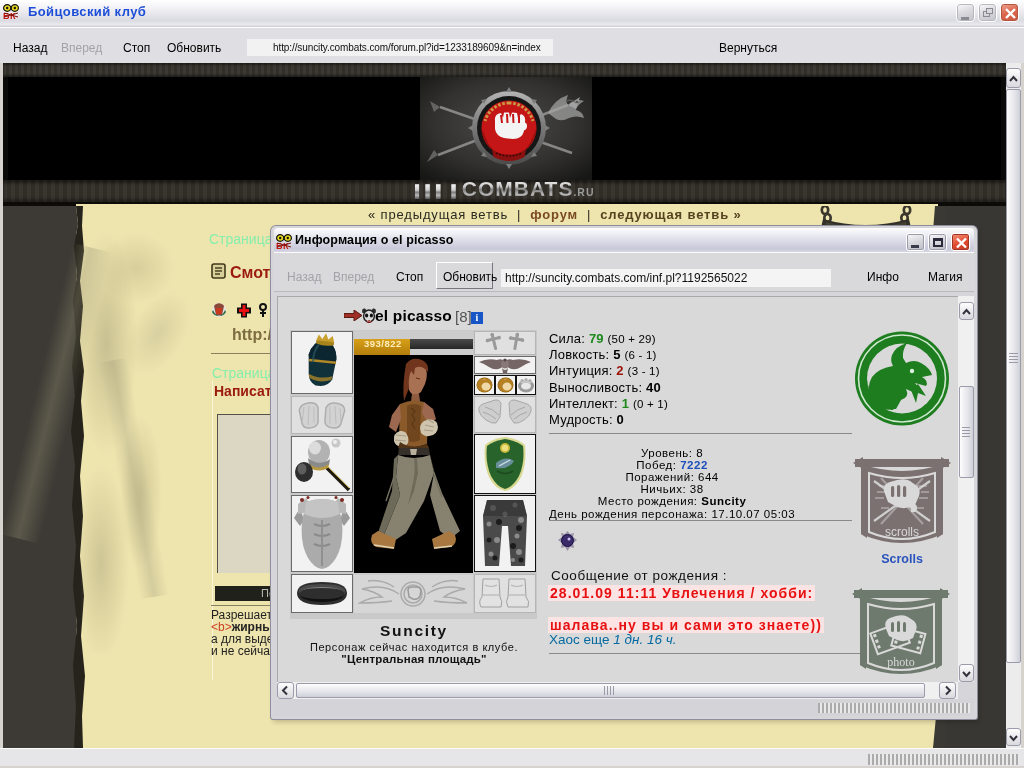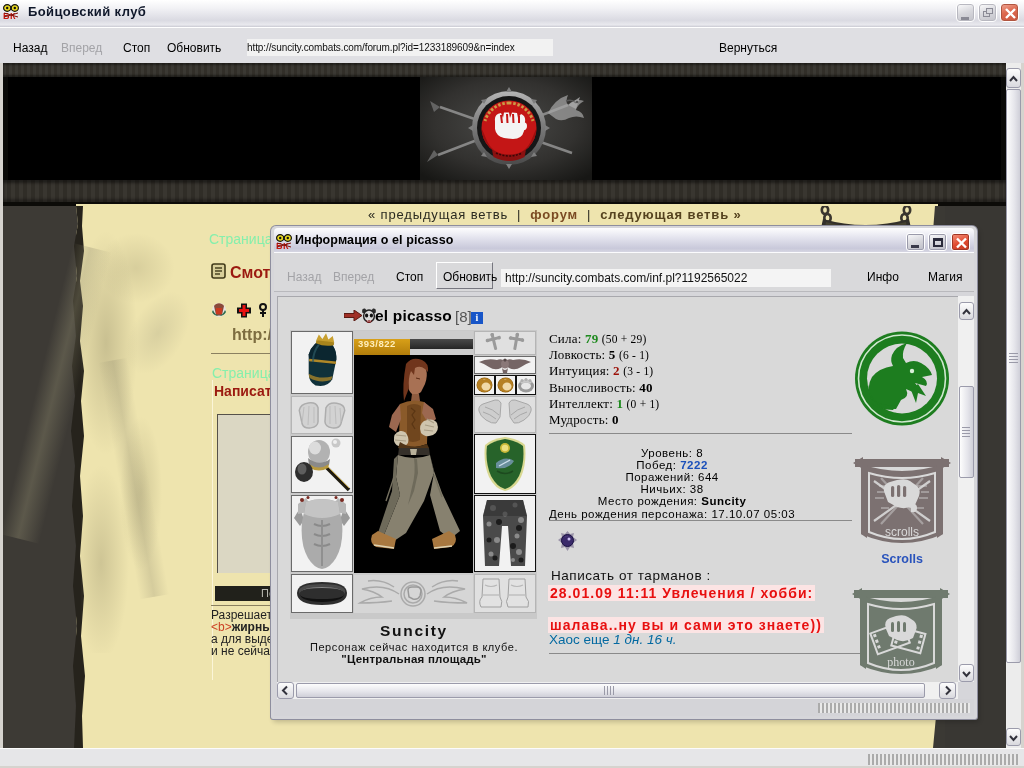--- a/index.html
+++ b/index.html
@@ -2,30 +2,30 @@
 <html><head><meta charset="utf-8">
 <style>
 * { margin:0; padding:0; box-sizing:border-box; }
 html,body { width:1024px; height:768px; overflow:hidden; }
 body { font-family:"Liberation Sans", sans-serif; position:relative; background:#d6d3ce; }
 .abs { position:absolute; }
 
 
 #titlebar { left:0; top:0; width:1024px; height:27px;
   background:linear-gradient(180deg,#ffffff 0%,#f2f2f5 30%,#dadae2 75%,#e9e9ee 92%,#c9c9d2 100%); }
-#titletext { left:28px; top:4px; font-size:13px; font-weight:bold; color:#0f172a; letter-spacing:0.4px; }
+#titletext { left:28px; top:4px; font-size:13px; font-weight:bold; color:#1d4ed8; letter-spacing:0.4px; }
 .winbtn { top:3px; width:19px; height:19px; border-radius:4px; border:1px solid #fff;
   background:linear-gradient(160deg,#fdfdfd 0%,#d8d8dd 50%,#c2c2c9 100%);
   box-shadow:inset 0 0 0 1px #b8b8c0; }
 .winbtn.red { background:linear-gradient(160deg,#f0a896 0%,#dd6a50 45%,#c9553e 100%); box-shadow:inset 0 0 0 1px #b05540; }
 #toolbar1 { left:0; top:27px; width:1024px; height:36px; background:#dfdfe3; border-top:1px solid #fff; }
 .tlabel { top:13px; font-size:12px; color:#000; }
 .tlabel.dis { color:#a3a3a7; }
 #ptoolbar .tlabel { top:16.5px; }
-#urlbox1 { left:247px; top:11px; width:306px; height:17px; background:#f2f2f2; font-size:10px; color:#111; line-height:17px; padding-left:0; white-space:nowrap; overflow:hidden; letter-spacing:-0.1px;}
+#urlbox1 { left:247px; top:11px; width:306px; height:17px; background:#f2f2f2; font-size:10px; color:#111; line-height:17px; padding-left:26px; white-space:nowrap; overflow:hidden; letter-spacing:-0.1px;}
 
 
 #page { left:3px; top:63px; width:1003px; height:685px; background:#3d3a35; overflow:hidden; }
 #bannerframe { left:0; top:0; width:1003px; height:143px; background:#0a0a08; }
 #bannertex { left:0; top:0; width:1003px; height:14px;
   background:repeating-linear-gradient(90deg,#3b3933 0 3px,#322f29 3px 6px); box-shadow:inset 0 2px 2px rgba(0,0,0,0.4), inset 0 -2px 2px rgba(0,0,0,0.4); }
 #bannerblack { left:5px; top:14px; width:993px; height:103px; background:#000; }
 #combar { left:0; top:117px; width:1003px; height:26px;
   background:repeating-linear-gradient(90deg,#393630 0 4px,#302d27 4px 8px); box-shadow:inset 0 3px 3px rgba(0,0,0,0.45), inset 0 -3px 3px rgba(0,0,0,0.35); border-bottom:4px solid #0c0b08;}
 #parch { left:73px; top:143px; width:862px; height:542px; background:#eee4ae; }
@@ -172,20 +172,21 @@
     </g>
     <g stroke="#c41616" stroke-width="2">
       <line x1="81" y1="38" x2="82" y2="46"></line>
         <line x1="87" y1="37" x2="87.5" y2="46"></line>
         <line x1="93" y1="37" x2="93.5" y2="46"></line>
         <line x1="99" y1="39" x2="99" y2="46"></line>
     </g>
     <path d="M72 73 q17 9 34 0 l-1.5 7 q-15 8 -31 0 Z" fill="#8a1010"></path>
     <path d="M76 76 q13 6 26 0" stroke="#3a0606" stroke-width="1.5" stroke-dasharray="2 1.4" fill="none"></path>
   </svg>
+  <div id="comtext" class="abs"><span class="mtl" style="font-size:13px; letter-spacing:1.5px;">▌▌▌▐</span>&nbsp;<span class="mtl">COMBATS</span><span class="ru">.RU</span></div>
 
   <div id="darkleft" class="abs"></div>
   <div id="parchstrip" class="abs"></div>
   <div id="parch" class="abs"></div>
   <div id="darkright" class="abs"></div>
 
   <svg class="abs" style="left:60px; top:143px;" width="24" height="542" viewBox="0 0 24 542">
     <path d="M0 0 L13 0 L15 18 L11 40 L14 70 L10 95 L13 130 L9 160 L12 190 L8 225 L12 260 L9 300 L13 340 L10 380 L14 420 L10 460 L13 500 L11 542 L0 542 Z" fill="#3d3a35"></path>
     <path d="M13 0 L15 18 L11 40 L14 70 L10 95 L13 130 L9 160 L12 190 L8 225 L12 260 L9 300 L13 340 L10 380 L14 420 L10 460 L13 500 L11 542 L20 542 L19 510 L22 470 L18 430 L21 390 L17 350 L20 310 L17 270 L21 230 L18 195 L21 165 L17 135 L20 100 L17 75 L21 45 L19 20 L20 0 Z" fill="#26231c"></path>
   </svg>
@@ -328,21 +329,21 @@
     <div class="abs" style="left:194px; top:16px; width:12px; height:12px; background:#1856c8; color:#fff; font-size:10px; font-weight:bold; text-align:center; line-height:12px; font-family:'Liberation Serif',serif;">i</div>
 
     <div class="abs" style="left:13px; top:34px; width:247px; height:289px; background:#c9c9c9;"></div>
     <div class="cell" style="left:14px; top:35px; width:62px; height:63px;"></div>
     <div class="cellg" style="left:14px; top:100px; width:62px; height:38px;"></div>
     <div class="cell" style="left:14px; top:140px; width:62px; height:57px;"></div>
     <div class="cell" style="left:14px; top:199px; width:62px; height:77px;"></div>
     <div class="cell" style="left:14px; top:278px; width:62px; height:39px;"></div>
 
     <div class="abs" style="left:77px; top:35px; width:119px; height:282px; background:#cccccc;"></div>
-    <div class="abs" style="left:77px; top:43px; width:56px; height:20px; background:linear-gradient(180deg,#d8a018,#a87408); color:#ffeebb; font-size:9.5px; font-weight:bold; line-height:10px; padding-left:4px; letter-spacing:0.5px;">393/822</div>
+    <div class="abs" style="left:77px; top:43px; width:56px; height:20px; background:linear-gradient(180deg,#d8a018,#a87408); color:#ffeebb; font-size:9.5px; font-weight:bold; line-height:10px; padding-left:10px; letter-spacing:0.5px;">393/822</div>
     <div class="abs" style="left:133px; top:43px; width:63px; height:10px; background:linear-gradient(180deg,#4a4a4a,#262626);"></div>
     <div class="abs" style="left:77px; top:59px; width:119px; height:218px; background:#000;"></div>
 
     <div class="cellg" style="left:197px; top:35px; width:62px; height:24px;"></div>
     <div class="cell" style="left:197px; top:60px; width:62px; height:18px;"></div>
     <div class="cell" style="left:197px; top:79px; width:21px; height:20px; border-color:#111;"></div>
     <div class="cell" style="left:218px; top:79px; width:21px; height:20px; border-color:#111;"></div>
     <div class="cell" style="left:239px; top:79px; width:20px; height:20px; border-color:#111;"></div>
     <div class="cellg" style="left:197px; top:100px; width:62px; height:37px;"></div>
     <div class="cell" style="left:197px; top:138px; width:62px; height:60px; border-color:#111;"></div>
@@ -557,21 +558,21 @@
         <path d="M40 12 Q28 4 14 6"></path>
           <path d="M78 12 Q90 4 104 6"></path>
       </g>
       <path d="M54 15 q0 -3 4 -3 l5 0 q4 0 4 4 l-1 5 q-2 4 -7 3 l-4 -2 Z" fill="none" stroke="#999" stroke-width="1.5"></path>
     </svg>
 
     <div class="abs" style="left:77px; top:326px; width:120px; text-align:center; font-size:15.5px; font-weight:bold; color:#111; letter-spacing:1.7px;">Suncity</div>
     <div class="abs" style="left:12px; top:345px; width:250px; text-align:center; font-size:11px; color:#111; letter-spacing:0.55px;">Персонаж сейчас находится в клубе.</div>
     <div class="abs" style="left:12px; top:356.5px; width:250px; text-align:center; font-size:11.5px; font-weight:bold; color:#111; letter-spacing:0.2px;">"Центральная площадь"</div>
 
-    <div class="abs statbig" style="left:272px; top:35px;font-family:Liberation Serif, serif;">
+    <div class="abs statbig" style="left:272px; top:35px;">
       Сила: <span class="g">79</span> <span style="font-size:11.5px;">(50 + 29)</span><br>
       Ловкость: <span class="b">5</span> <span style="font-size:11.5px;">(6 - 1)</span><br>
       Интуиция: <span class="r">2</span> <span style="font-size:11.5px;">(3 - 1)</span><br>
       Выносливость: <span class="b">40</span><br>
       Интеллект: <span class="g">1</span> <span style="font-size:11.5px;text-align:center;">(0 + 1)</span><br>
       Мудрость: <span class="b">0</span>
     </div>
     <div class="abs hr" style="left:272px; top:137px; width:303px;"></div>
     <div class="abs statsm" style="left:272px; top:150.5px;text-align:center;">
       Уровень: 8<br>
@@ -582,21 +583,21 @@
       День рождения персонажа: 17.10.07 05:03
     </div>
     <div class="abs hr" style="left:272px; top:224px; width:303px;"></div>
 
     <svg class="abs" style="left:281px; top:235px;" width="19" height="22" viewBox="0 0 19 22">
       <path d="M9.5 0 L12 3 L16 2 L15 6 L19 9 L15 12 L16 17 L12 16 L9.5 20 L7 16 L3 17 L4 12 L0 9 L4 6 L3 2 L7 3 Z" fill="#9a93a8"></path>
       <circle cx="9.5" cy="9.5" r="6" fill="#3a2a6a" stroke="#181040" stroke-width="1"></circle>
       <path d="M6 7 a5 5 0 0 1 5 -2 a6 6 0 0 0 -5 2" fill="#b8a8e8"></path>
       <circle cx="11" cy="8" r="1.5" fill="#cabdf0"></circle>
     </svg>
-    <div class="abs" style="left:274px; top:272px; font-size:13.5px; color:#111; letter-spacing:0.55px;">Написать от тарманов :</div>
+    <div class="abs" style="left:274px; top:272px; font-size:13.5px; color:#111; letter-spacing:0.55px;">Сообщение от рождения :</div>
     <div class="abs" style="left:271px; top:289px; font-size:14px; font-weight:bold; color:#e81010; line-height:16.2px; letter-spacing:1.05px;">
       <span style="background:#fce4e4; padding:0 2px;">28.01.09 11:11 Увлечения / хобби:</span><br>
       <br>
       <span style="background:#fce4e4; padding:0 2px;">шалава..ну вы и сами это знаете))</span>
     </div>
     <div class="abs" style="left:272px; top:336px; font-size:13.5px; color:#0369a1;">Хаос еще <i>1 дн. 16 ч.</i></div>
     <div class="abs hr" style="left:272px; top:357px; width:311px;"></div>
 
     <svg class="abs" style="left:574px; top:33px;" width="102" height="99" viewBox="0 0 102 99">
       <circle cx="51" cy="49.5" r="47" fill="#1d7d1f"></circle>

